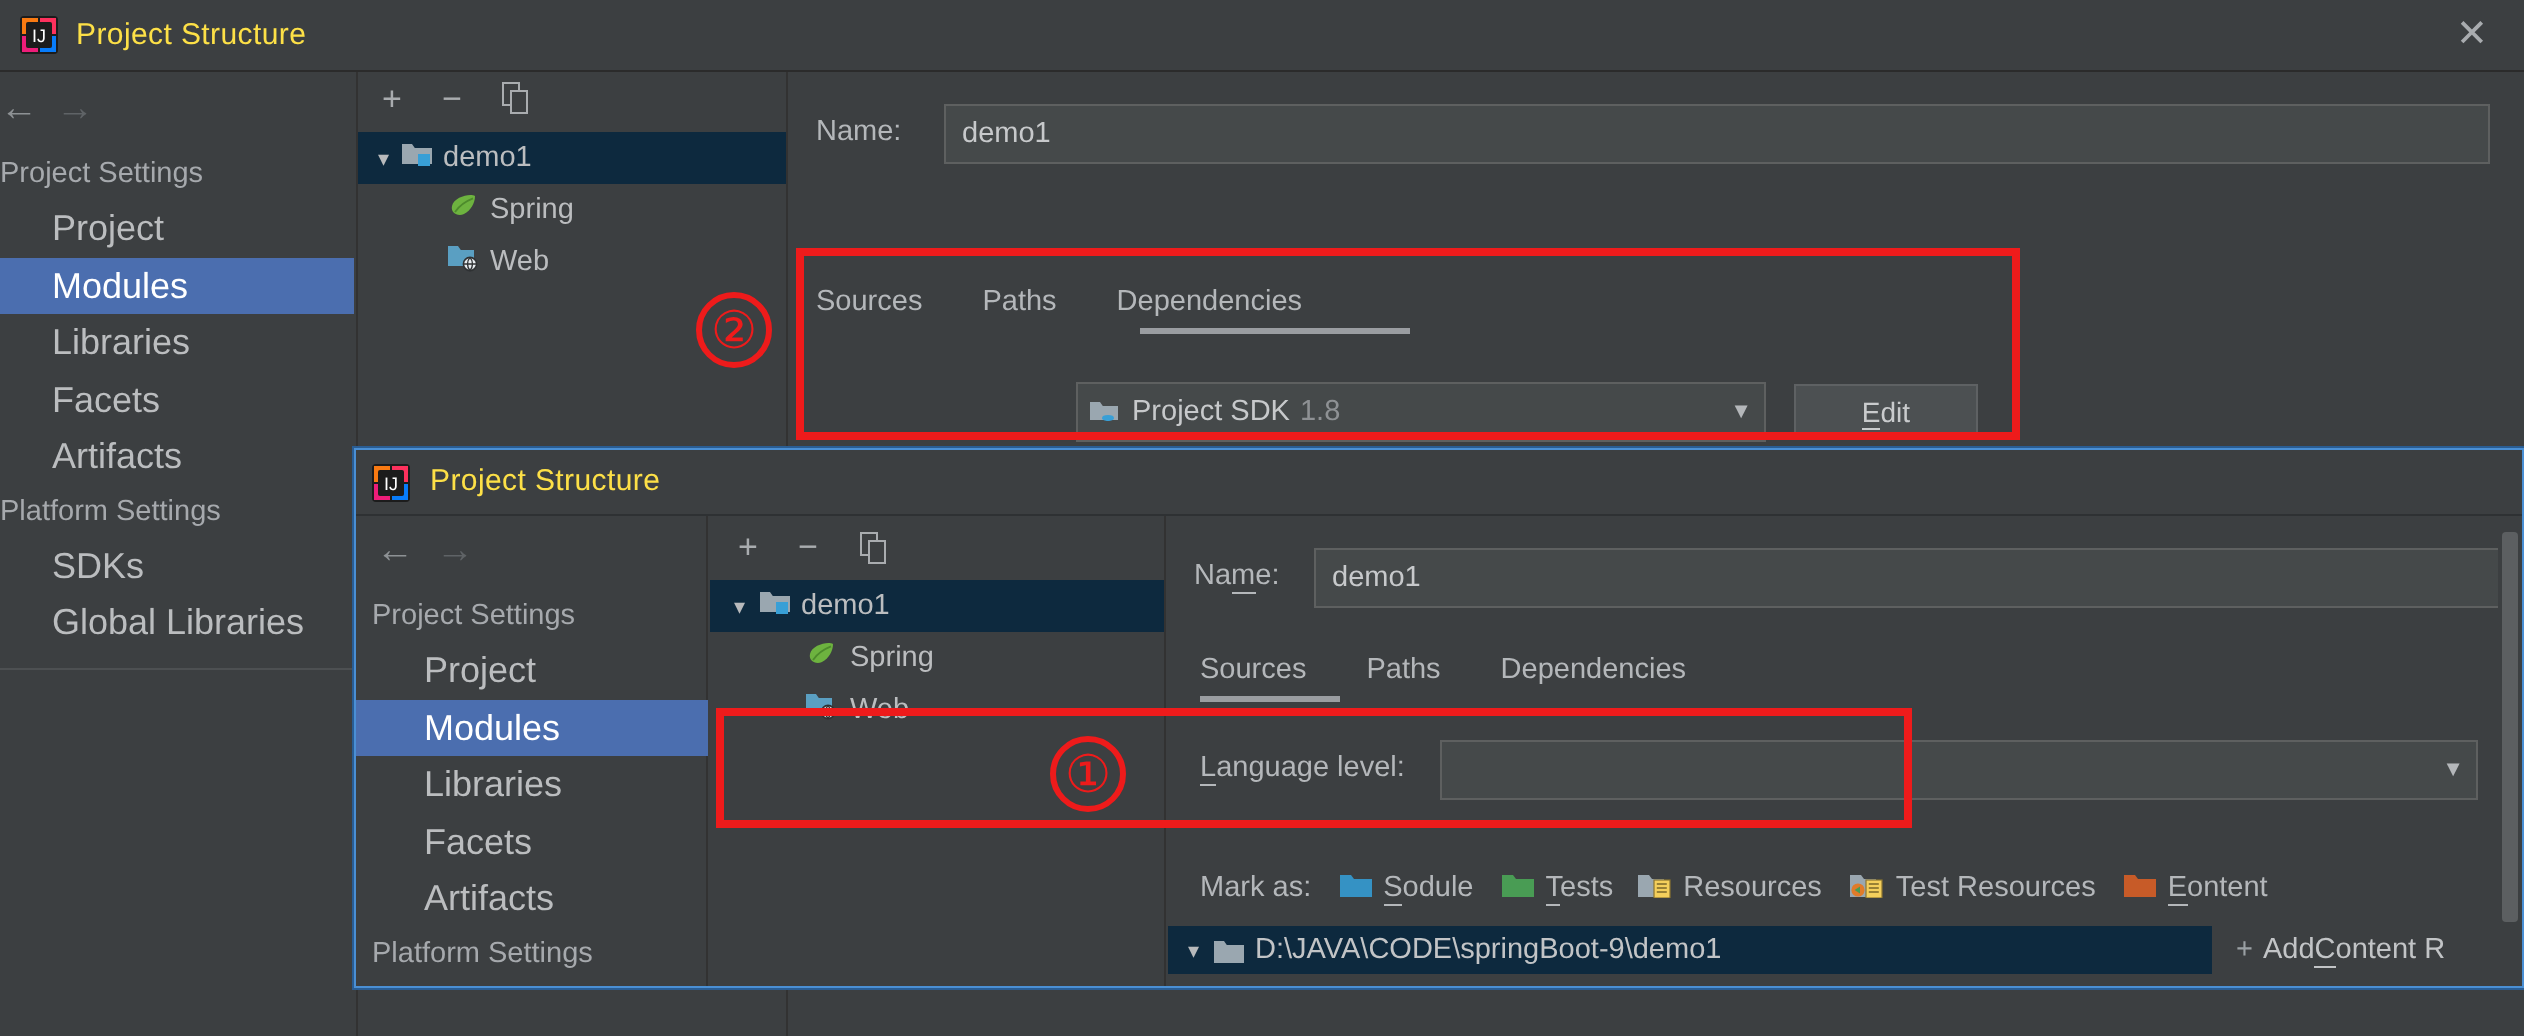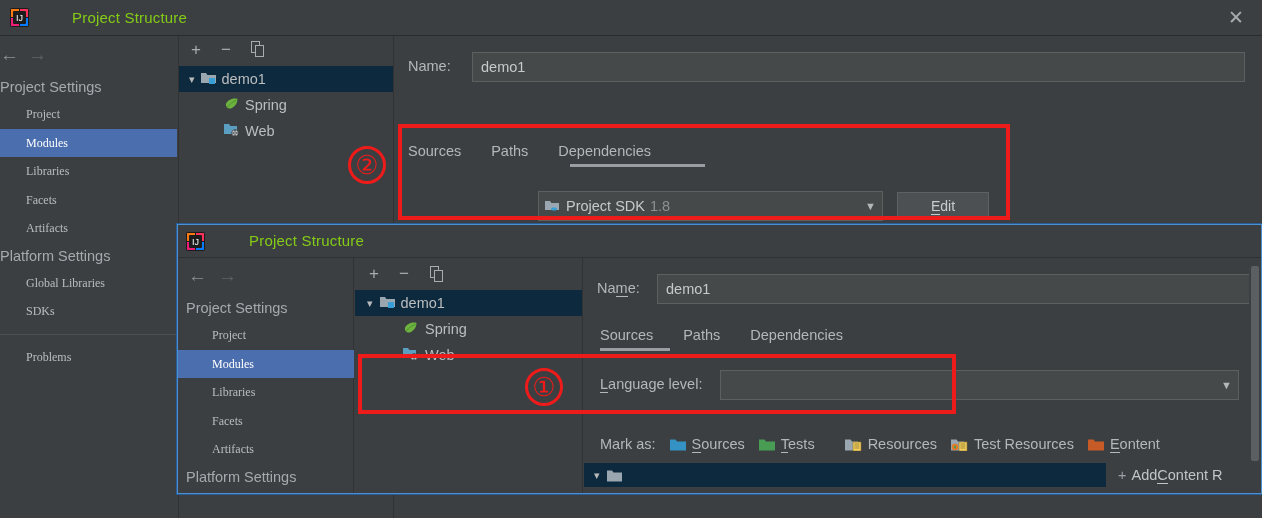--- a/index.html
+++ b/index.html
@@ -19,40 +19,40 @@
   .win-back { position: absolute; left: 0; top: 0; width: 1262px; height: 518px; background: #3c3f41; }
   .titlebar-back {
     position: absolute; left: 0; top: 0; width: 1262px; height: 36px;
     background: #3c3f41; border-bottom: 1px solid #2b2b2b;
   }
   .tb-icon {
     position: absolute; left: 10px; top: 8px; width: 19px; height: 19px;
   }
   .tb-title {
     position: absolute; left: 38px; top: 9px;
-    font-size: 15px; color: #84cc16; letter-spacing: .2px; margin-left: 34px;
+    font-size: 15px; color: #fde047; letter-spacing: .2px;
   }
   .tb-close {
     position: absolute; right: 14px; top: 7px;
     width: 24px; height: 22px; color: #a9acaf; font-size: 19px;
     text-align: center; line-height: 22px; font-weight: 300;
   }
 
   
   .side-back {
     position: absolute; left: 0; top: 36px; width: 177px; height: 482px;
     background: #3c3f41;
   }
   .nav-arrows { position: absolute; left: 0; top: 8px; width: 177px; height: 26px; }
   .nav-arrows .ar { position: absolute; font-size: 19px; color: #8d9194; }
   .nav-arrows .ar.back { left: 0px; top: 0px; }
   .nav-arrows .ar.fwd  { left: 28px; top: 0px; color: #5f6366; }
 
   .side-group { font-size: 14.5px; color: #a6a9ad; padding: 5px 0 5px 0; }
-  .side-item  { font-size: 12px; color: #bbbdbf; height: 28.5px; line-height: 28.5px; padding-left: 26px; font-family: Liberation Serif, serif; }
+  .side-item  { font-size: 18px; color: #bbbdbf; height: 28.5px; line-height: 28.5px; padding-left: 26px; }
   .side-item.sel { background: #4b6eaf; color: #ffffff; }
   .side-sep { height: 1px; background: #4d5052; margin: 8px 0 8px 0; }
 
   
   .tree-back {
     position: absolute; left: 178px; top: 36px; width: 216px; height: 482px;
     background: #3c3f41; border-left: 1px solid #323232; border-right: 1px solid #323232;
   }
   .tree-toolbar { height: 30px; position: relative; }
   .tbbtn { position: absolute; top: 4px; color: #a9acaf; font-size: 17px; line-height: 20px; }
@@ -158,24 +158,23 @@
       </div>
 
       <div style="position:absolute;left:0;top:38px;width:177px;">
         <div class="side-group">Project Settings</div>
         <div class="side-item">Project</div>
         <div class="side-item sel">Modules</div>
         <div class="side-item">Libraries</div>
         <div class="side-item">Facets</div>
         <div class="side-item">Artifacts</div>
         <div class="side-group">Platform Settings</div>
+        <div class="side-item">SDKs</div>
         <div class="side-item">Global Libraries</div>
-        <div class="side-item">SDKs</div>
         <div class="side-sep"></div>
-        <div class="side-item">Problems</div>
       </div>
     </div>
 
     <div class="tree-back">
       <div class="tree-toolbar">
         <span class="tbbtn" style="left:12px;">+</span>
         <span class="tbbtn" style="left:42px;">−</span>
         <span class="tbbtn" style="left:72px;top:5px;">
           <svg width="15" height="16" viewBox="0 0 15 16">
             <rect x="0.5" y="0.5" width="8" height="11" fill="none" stroke="#a9acaf"></rect>
@@ -354,36 +353,36 @@
       </div>
       <div class="tabsel-underline" style="left:16px;top:90px;width:70px;"></div>
 
       <div style="position:absolute;left:16px;top:118px;" class="lbl">
         <span style="border-bottom:1px solid #b4b7ba;">L</span>anguage level:
       </div>
       <div class="combo" style="position:absolute;left:136px;top:112px;width:519px;">
         <span class="caret">▼</span>
       </div>
 
-      <div style="position:absolute;left:16px;top:178px;display:flex;align-items:center;gap:6px;font-size:14.5px;color:#b4b7ba;white-space:nowrap;">
+      <div style="position:absolute;left:16px;top:178px;display:flex;align-items:flex-start;gap:6px;font-size:14.5px;color:#b4b7ba;white-space:nowrap;">
         <span style="margin-right:8px;">Mark as:</span>
 
         <span style="display:inline-flex;">
           <svg width="16" height="13" viewBox="0 0 16 13">
               <path d="M0 1.5 h5.5 l1.5 2 H16 v9 H0 Z" fill="#3592c4"></path>
             </svg>
         </span>
-        <span style="margin-right:8px;"><span style="border-bottom:1px solid #b4b7ba;">S</span><span>ources</span></span>
+        <span style="margin-right:8px;"><span style="border-bottom:1px solid #b4b7ba;">S</span><span>odule</span></span>
 
         <span style="display:inline-flex;">
           <svg width="16" height="13" viewBox="0 0 16 13">
               <path d="M0 1.5 h5.5 l1.5 2 H16 v9 H0 Z" fill="#499c54"></path>
             </svg>
         </span>
-        <span style="margin-right:24px;"><span style="border-bottom:1px solid #b4b7ba;">T</span><span>ests</span></span>
+        <span style="margin-right:6px;"><span style="border-bottom:1px solid #b4b7ba;">T</span><span>ests</span></span>
 
         <span style="display:inline-flex;">
           <svg width="17" height="13" viewBox="0 0 17 13">
             <path d="M0 1.5 h5.5 l1.5 2 H13 v9 H0 Z" fill="#9aa7b0"></path>
             <rect x="8" y="4" width="8" height="9" fill="#f4cf5c" stroke="#8a7430" stroke-width="0.6"></rect>
             <path d="M9.4 6 h5 M9.4 8 h5 M9.4 10 h5" stroke="#7a6728" stroke-width="0.7"></path>
           </svg>
         </span>
         <span style="margin-right:8px;">Resources</span>
 
@@ -406,20 +405,21 @@
         <span><span style="border-bottom:1px solid #b4b7ba;">E</span><span>ontent</span></span>
       </div>
 
       <div style="position:absolute;left:0;top:205px;width:522px;height:24px;background:#0d293e;display:flex;align-items:center;padding-left:10px;font-size:14.5px;color:#c2c4c6;">
         <span style="color:#b8babc;font-size:11px;margin-right:7px;">▾</span>
         <span style="margin-right:6px;display:inline-flex;">
           <svg width="15" height="13" viewBox="0 0 15 13">
               <path d="M0 1.5 h5 l1.4 2 H15 v9 H0 Z" fill="#9aa7b0"></path>
             </svg>
         </span>
+        <span>D:\JAVA\CODE\springBoot-9\demo1</span>
       </div>
       <div style="position:absolute;left:522px;top:205px;right:0;height:24px;background:#3c3f41;display:flex;align-items:center;padding-left:12px;font-size:14.5px;color:#c2c4c6;">
         <span style="color:#9aa0a4;margin-right:5px;">+</span>
         <span>Add </span>
           <span style="border-bottom:1px solid #c2c4c6;">C</span>
           <span>ontent R</span>
       </div>
 
       <div class="scroll-track" style="right:0;top:0;width:12px;bottom:0;">
         <div class="scroll-thumb" style="left:2px;top:8px;width:8px;height:195px;"></div>

